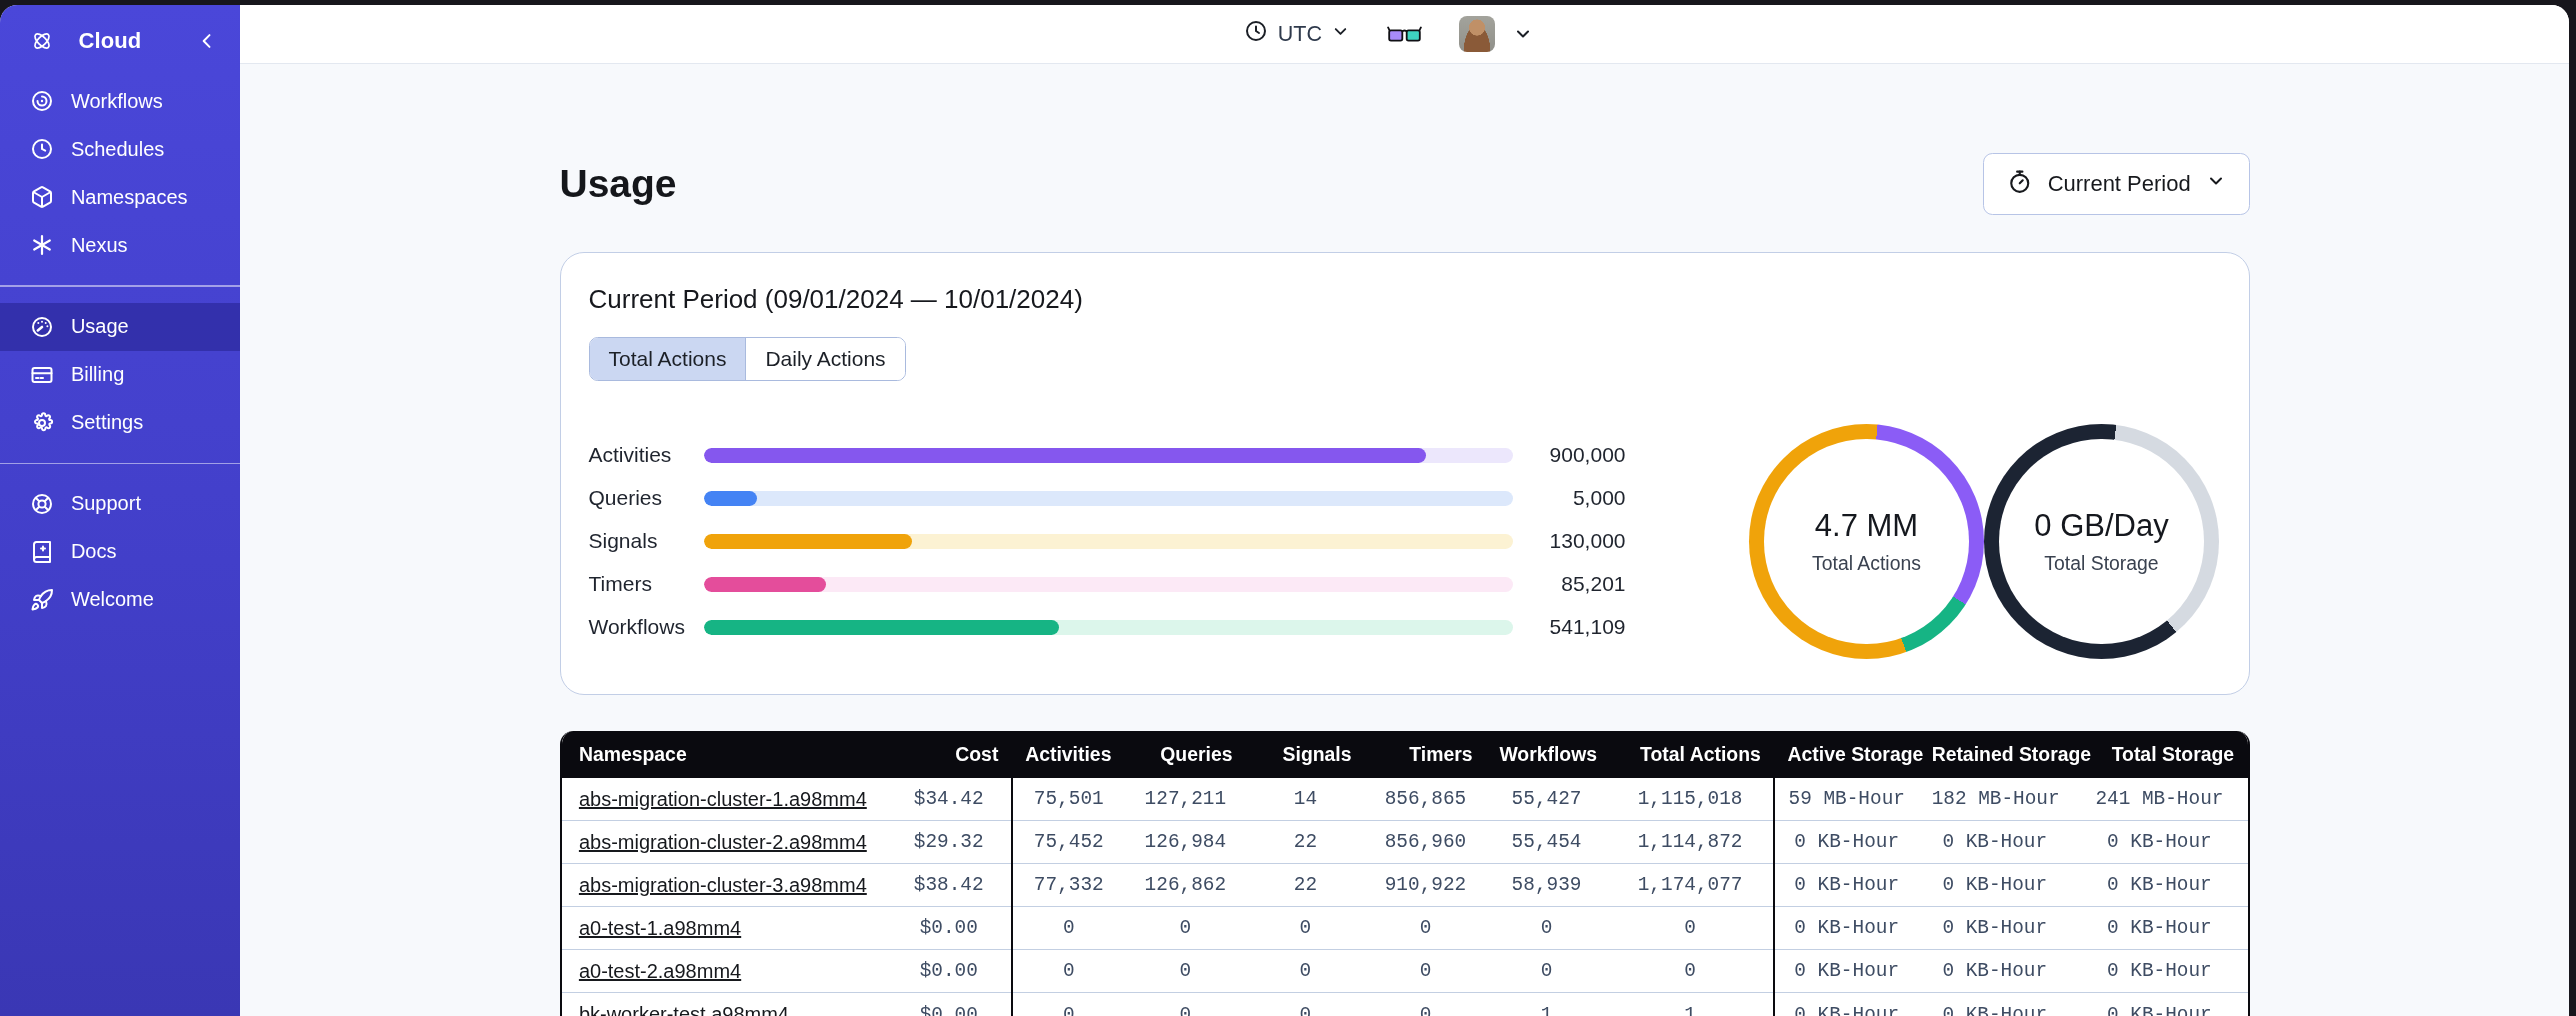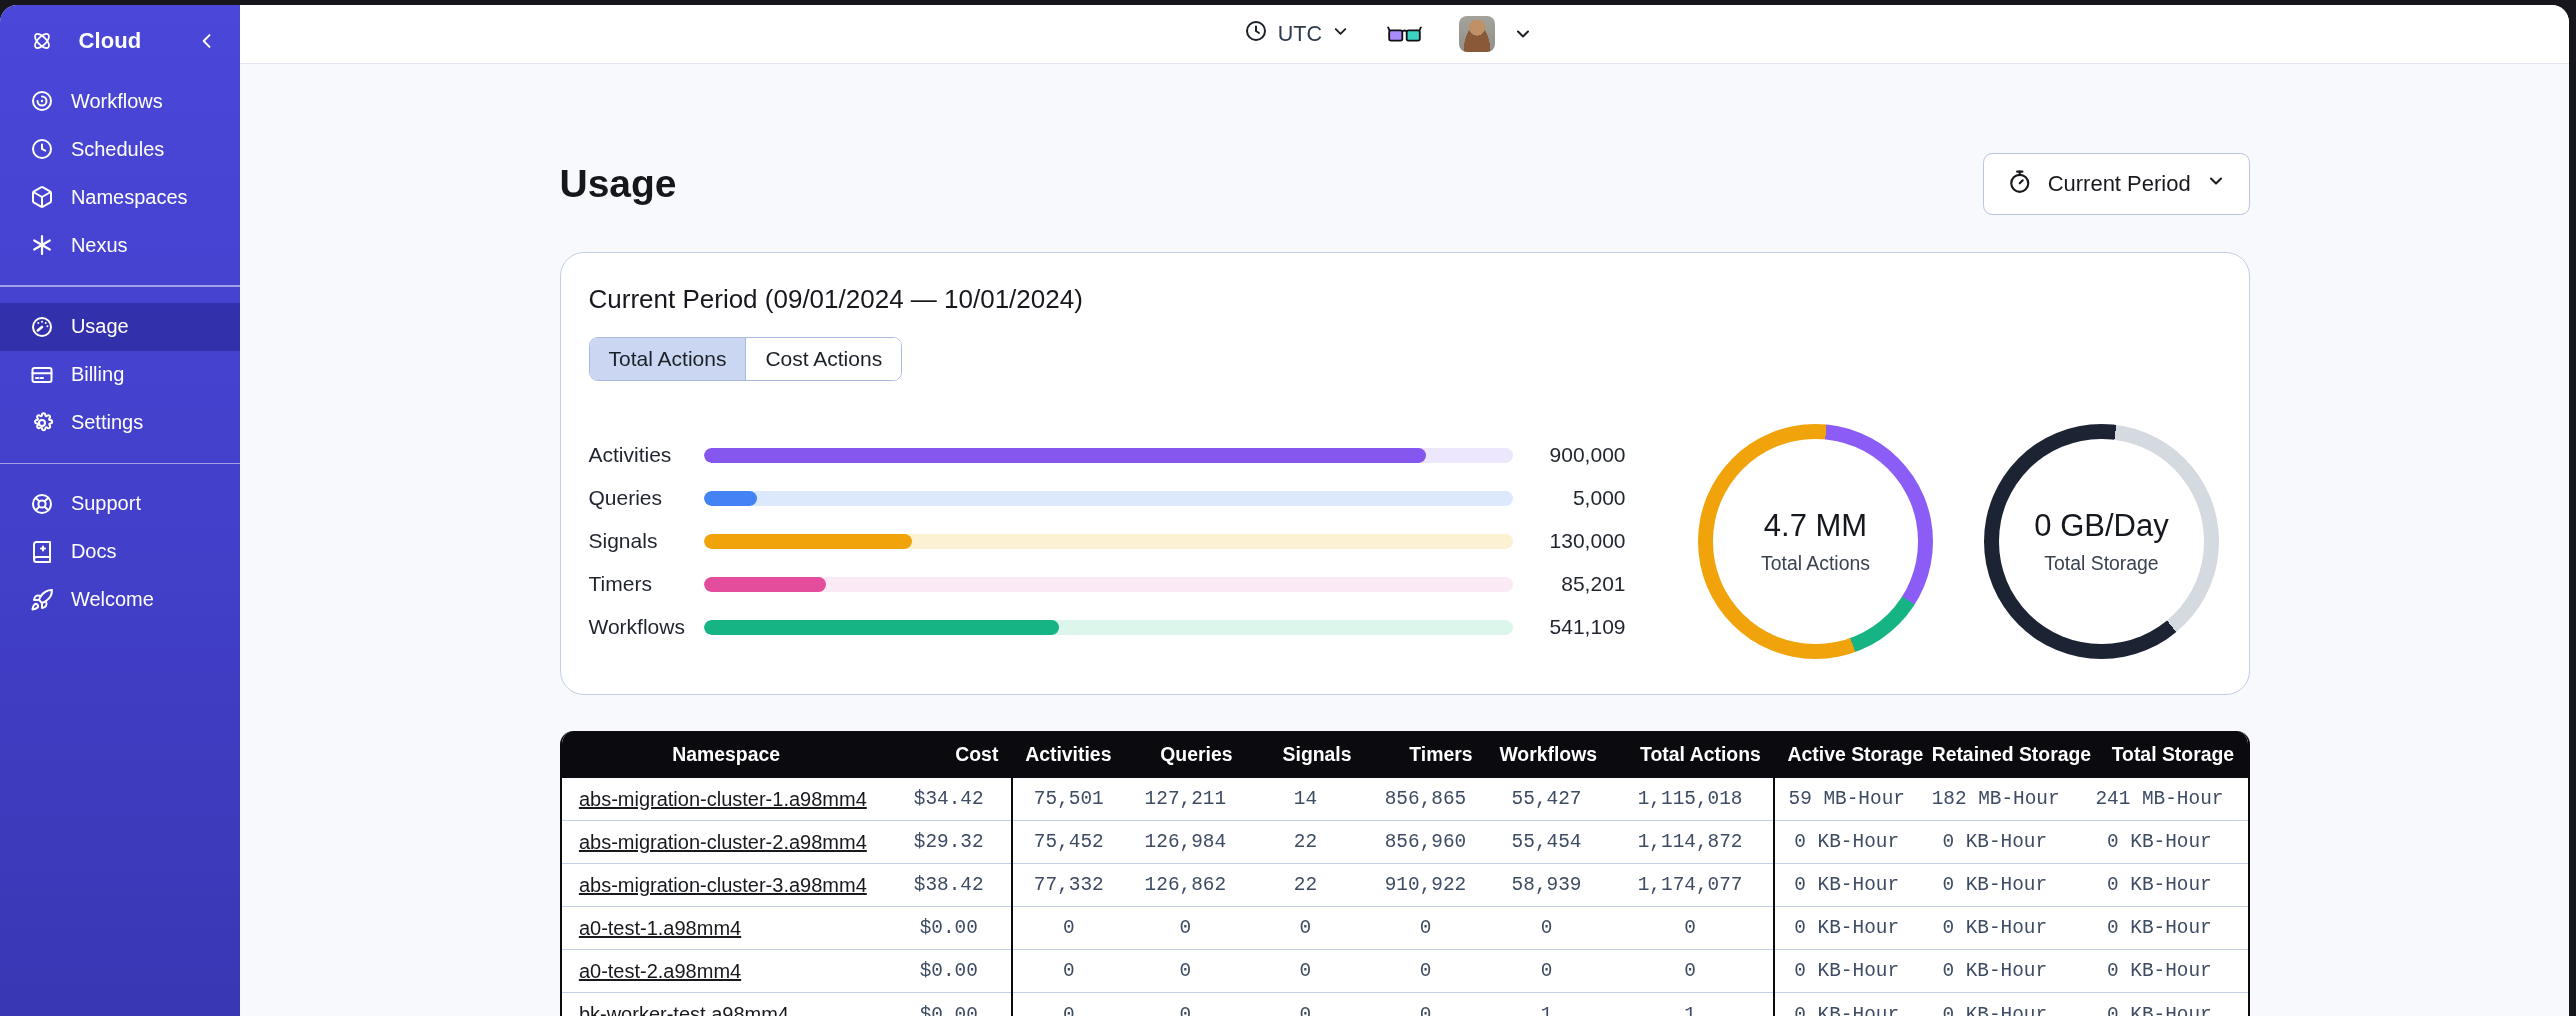--- a/index.html
+++ b/index.html
@@ -55,35 +55,35 @@
   .tab + .tab { border-left:1.3px solid #a9bade; }
 
   .chart-area { display:flex; align-items:center; margin-top:43px; }
   .bars { width:1037px; flex:none; }
   .bar-row { display:flex; align-items:center; height:43px; }
   .bar-label { width:115px; font-size:21px; color:#1f242e; }
   .bar-track { flex:1; height:14.8px; border-radius:7.4px; position:relative; overflow:hidden; }
   .bar-fill { position:absolute; left:0; top:0; bottom:0; border-radius:7.4px; }
   .bar-value { width:113px; text-align:right; font-size:21px; color:#1f242e; }
 
-  .donuts { margin-left:auto; display:flex; gap:51px; }
+  .donuts { margin-left:auto; display:flex; }
   .donut { width:235px; height:235px; border-radius:50%; position:relative; }
   .donut::after { content:""; position:absolute; inset:15.4px; background:#fff; border-radius:50%; }
   .donut-center { position:absolute; inset:0; display:flex; flex-direction:column; align-items:center;
                   justify-content:center; z-index:2; }
   .donut-value { font-size:31px; font-weight:500; color:#15181e; }
   .donut-label { font-size:19.4px; color:#3a4250; margin-top:8px; }
 
   
   .usage-table { margin-top:36px; border-radius:13.4px 13.4px 0 0; overflow:hidden;
                  border-left:2.7px solid #0a0a0f; border-right:2.7px solid #0a0a0f; }
   table { width:100%; border-collapse:collapse; table-layout:fixed; background:#fff; }
   thead th { background:#0a0a0f; color:#fff; font-size:19.4px; font-weight:600; height:47px;
              padding:0 13.4px; white-space:nowrap; }
-  th.h-left { text-align:center; padding-left:17.4px; }
+  th.h-left { text-align:left; padding-left:17.4px; }
   th.h-right { text-align:right; }
   tbody td { height:43px; font-size:20px; padding:0 13.4px; white-space:nowrap; overflow:hidden; }
   tbody tr + tr td { border-top:1.3px solid #c3cfe2; }
   td.c-ns { padding-left:17.4px; color:#17191d; }
   td.c-ns span { text-decoration:underline; cursor:pointer; }
   td.c-num { font-family:Liberation Mono, monospace; font-size:19.4px; color:#3e4c63; text-align:center; }
   .sep-left { border-left:2.7px solid #0a0a0f; }
 </style>
 </head>
 <body>
@@ -275,21 +275,21 @@
                 </svg>
             </span>
           </div>
         </div>
 
         <div class="card">
           <div class="card-title">Current Period (09/01/2024 — 10/01/2024)</div>
 
           <div class="tab-group">
             <div class="tab selected">Total Actions</div>
-            <div class="tab">Cost Actions</div>
+            <div class="tab">Daily Actions</div>
           </div>
 
           <div class="chart-area">
             <div class="bars">
 
               <div class="bar-row">
                 <span class="bar-label">Activities</span>
                 <span class="bar-track" style="background:#ece7fc">
                     <span class="bar-fill" style="width:89.3%;background:#8557ee"></span>
                   </span>

